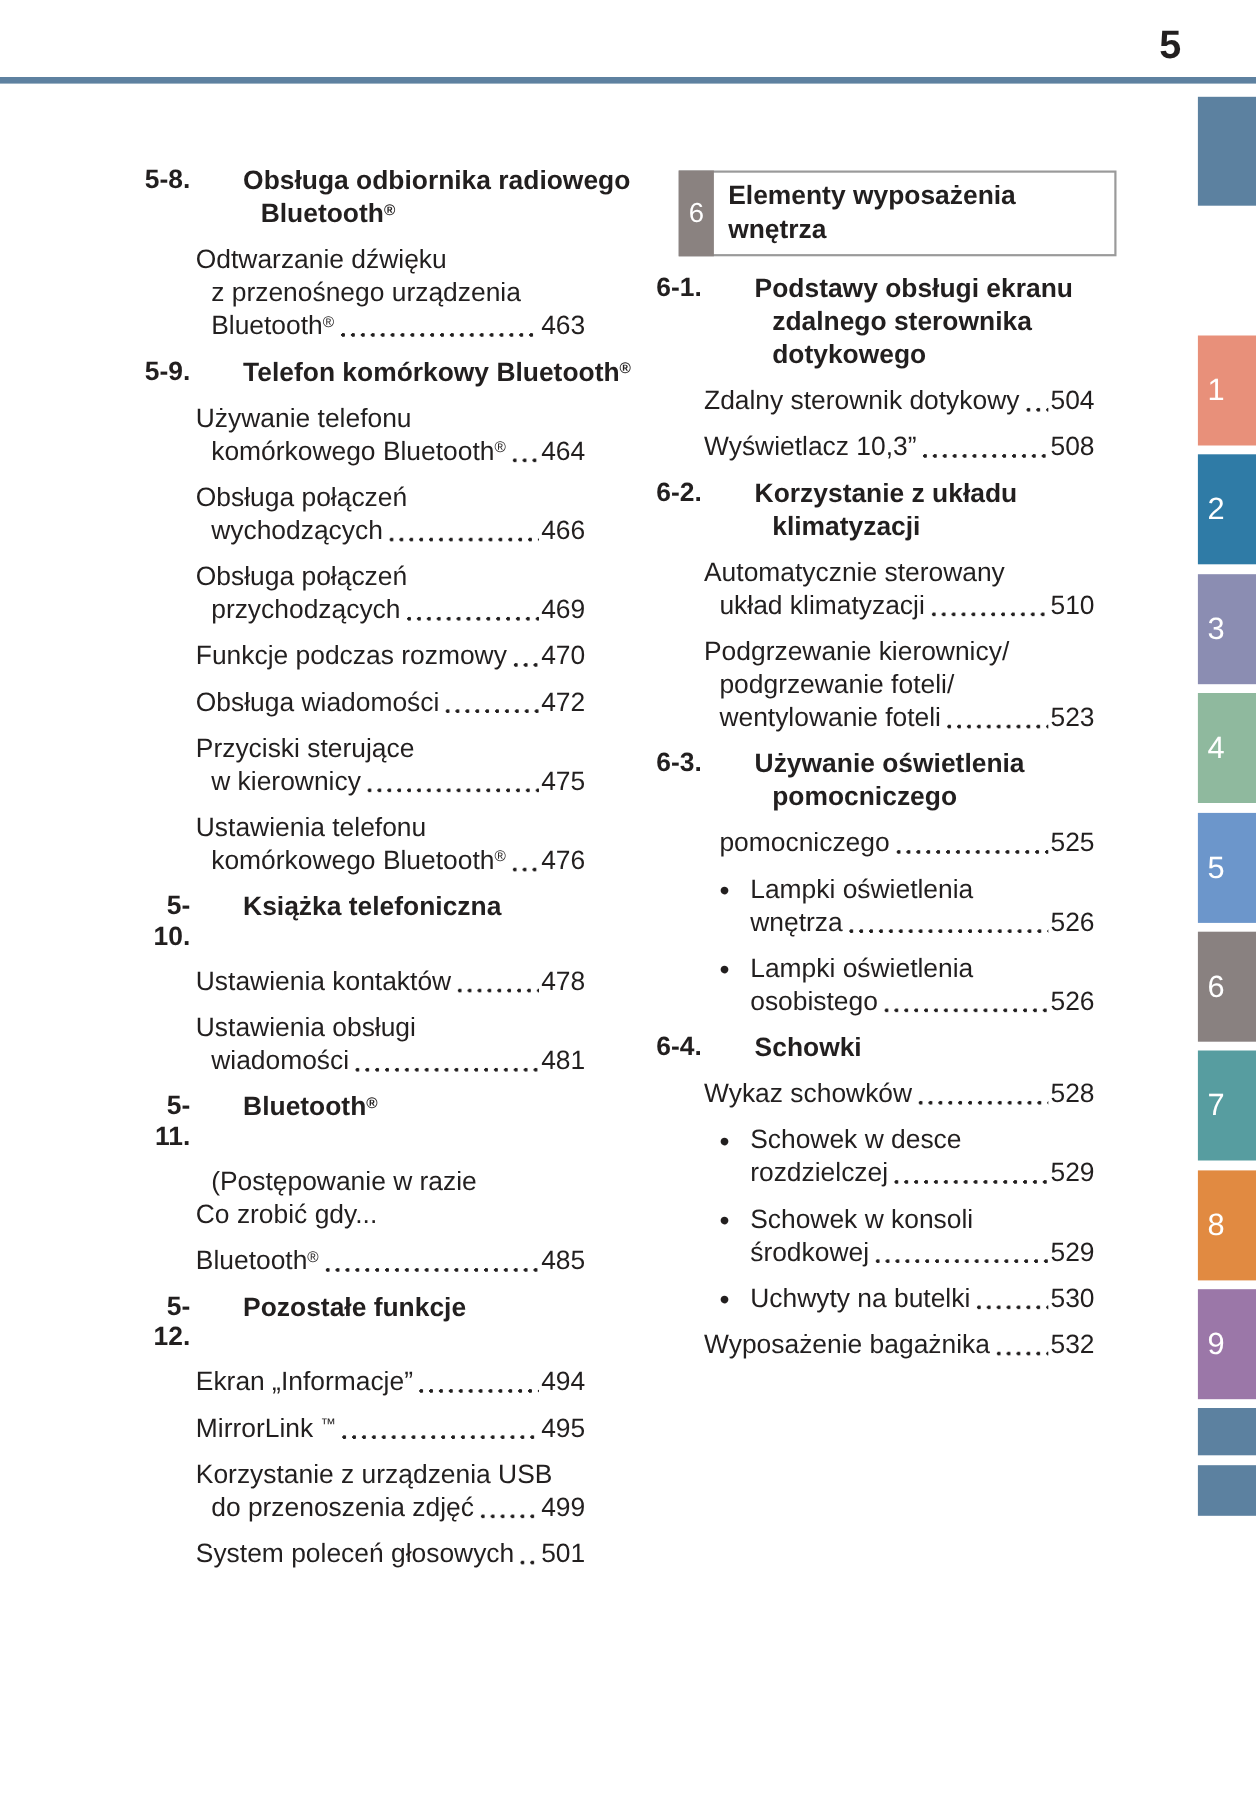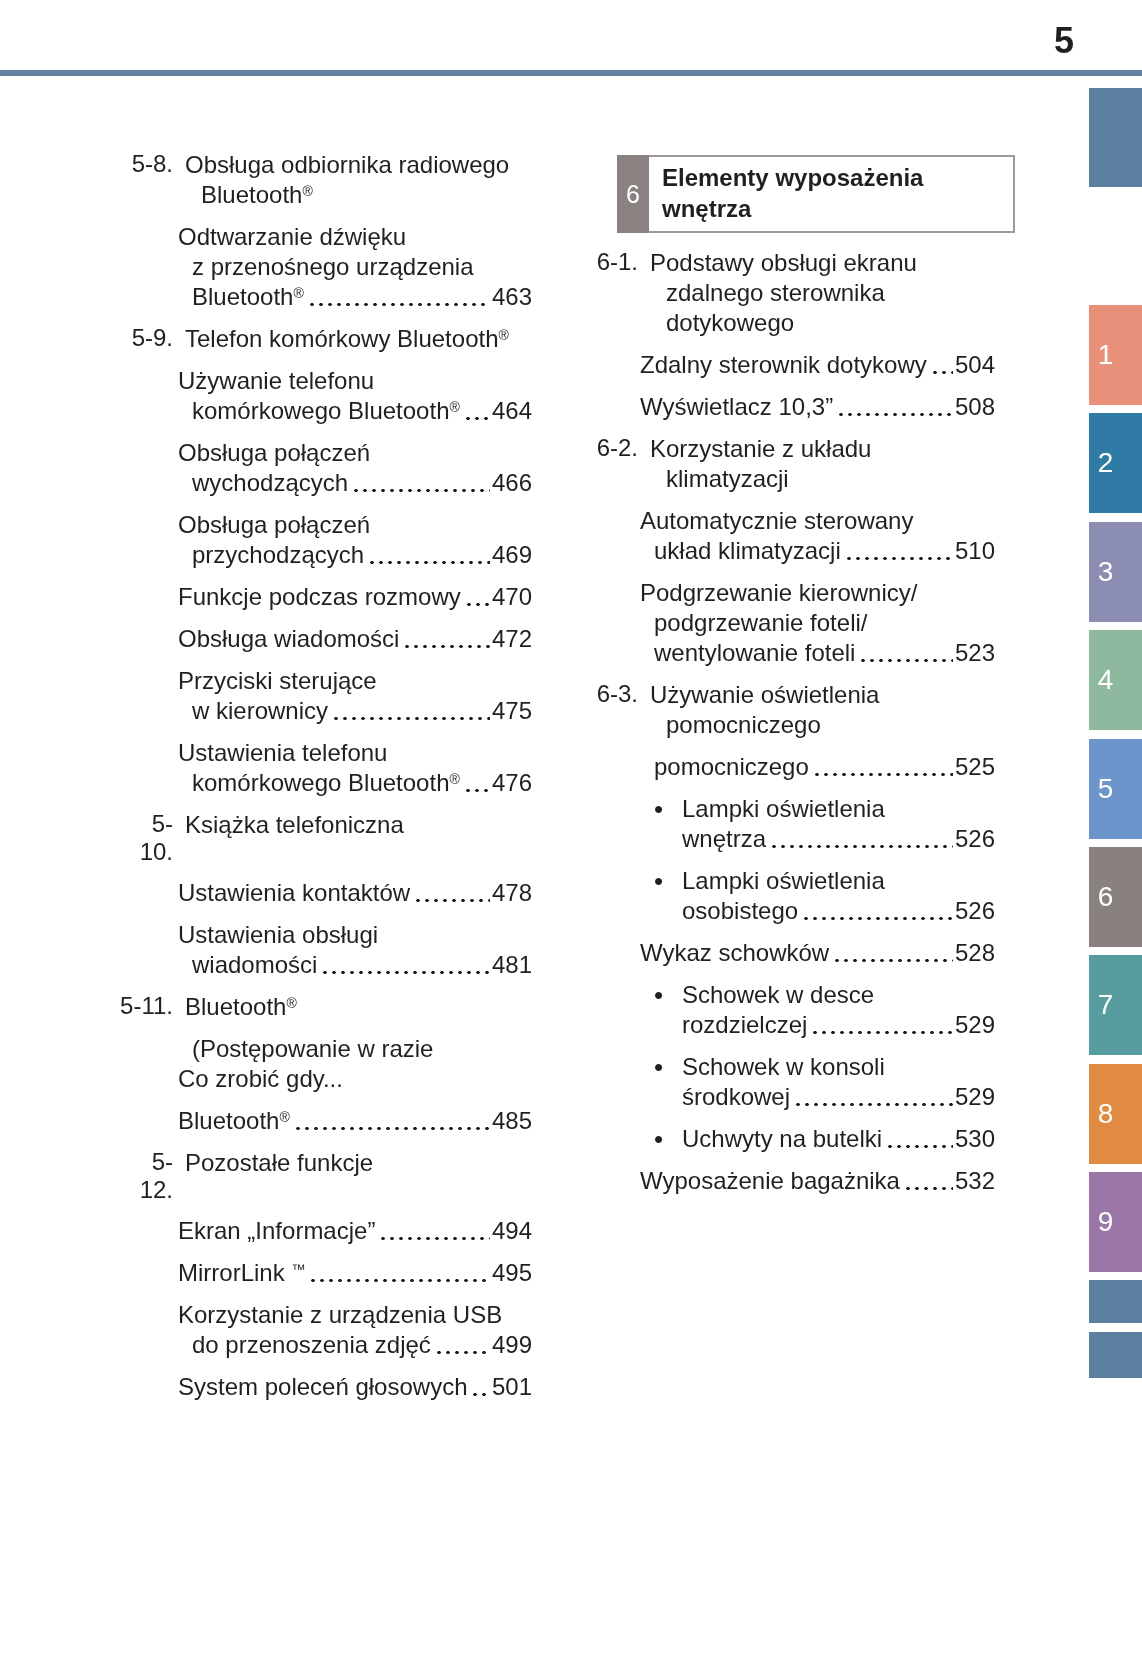--- a/index.html
+++ b/index.html
@@ -18,21 +18,21 @@
     border:2px solid #9a9a9a;box-sizing:border-box;display:flex;}
   .chapter-badge{flex:0 0 32px;margin:-2px 0 -2px -2px;background:#8a8280;color:#fff;
     display:flex;align-items:center;justify-content:center;font-size:25px;}
   .chapter-title{font-weight:bold;font-size:24px;line-height:31px;padding:5px 0 0 13px;white-space:nowrap;}
 
   
   .col{position:absolute;font-size:24px;}
   .col-left{left:120px;top:150px;width:412px;}
   .col-right{left:588px;top:248px;width:407px;}
 
-  .sec-head{display:flex;font-weight:normal;margin:0 0 12px 0;}
+  .sec-head{display:flex;font-weight:bold;margin:0 0 12px 0;gap:36px;}
   .sec-num{flex:0 0 auto;text-align:right;}
   .col-left .sec-num{width:53px;}
   .col-right .sec-num{width:50px;}
   .sec-title{padding-left:12px;}
   .tline,.line{line-height:30px;white-space:nowrap;}
   .tline.wrap{padding-left:16px;}
 
   .item{position:relative;margin:0 0 12px 0;}
   .col-left .item{padding-left:58px;}
   .col-right .item{padding-left:52px;}
@@ -308,20 +308,26 @@
         <div class="item bullet">
           <div class="line">Lampki oświetlenia</div>
           <div class="line lastline wrap">
             <span class="txt">osobistego</span>
             <span class="leader"></span>
             <span class="pg">526</span>
           </div>
         </div>
       </div>
       <div class="section">
+        <div class="sec-head">
+          <span class="sec-num">6-4.</span>
+          <span class="sec-title">
+            <div class="tline">Schowki</div>
+          </span>
+        </div>
         <div class="item">
           <div class="line lastline">
             <span class="txt">Wykaz schowków</span>
             <span class="leader"></span>
             <span class="pg">528</span>
           </div>
         </div>
         <div class="item bullet">
           <div class="line">Schowek w desce</div>
           <div class="line lastline wrap">

